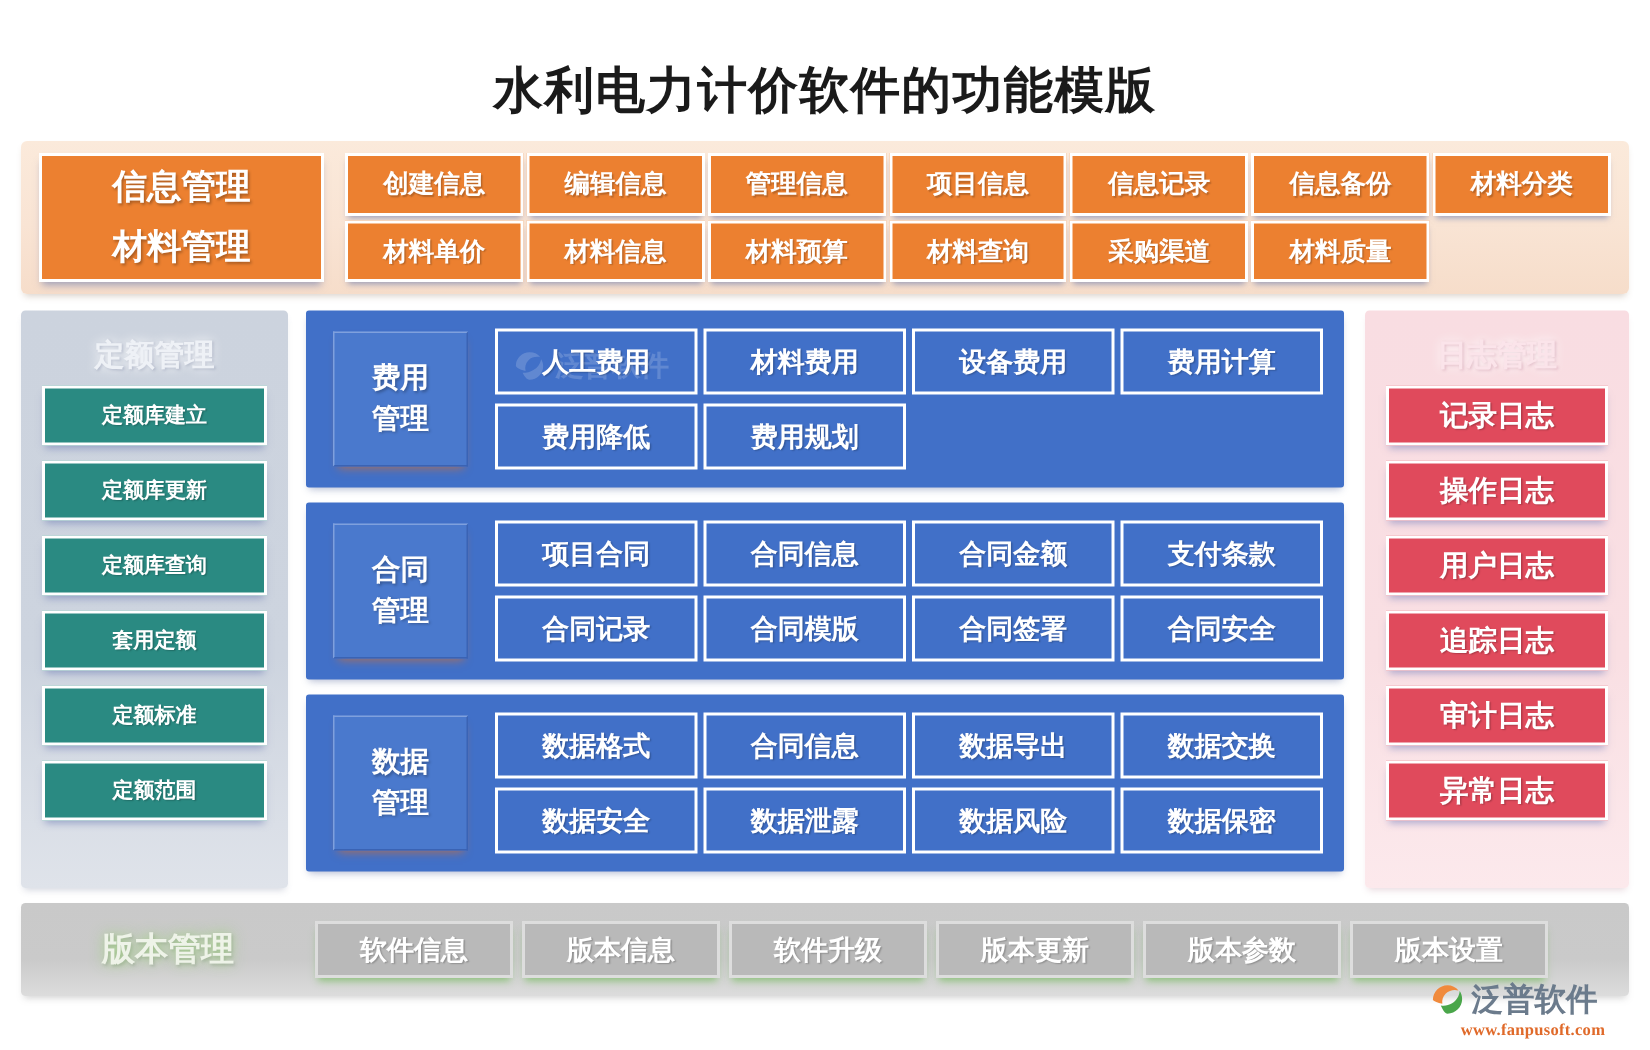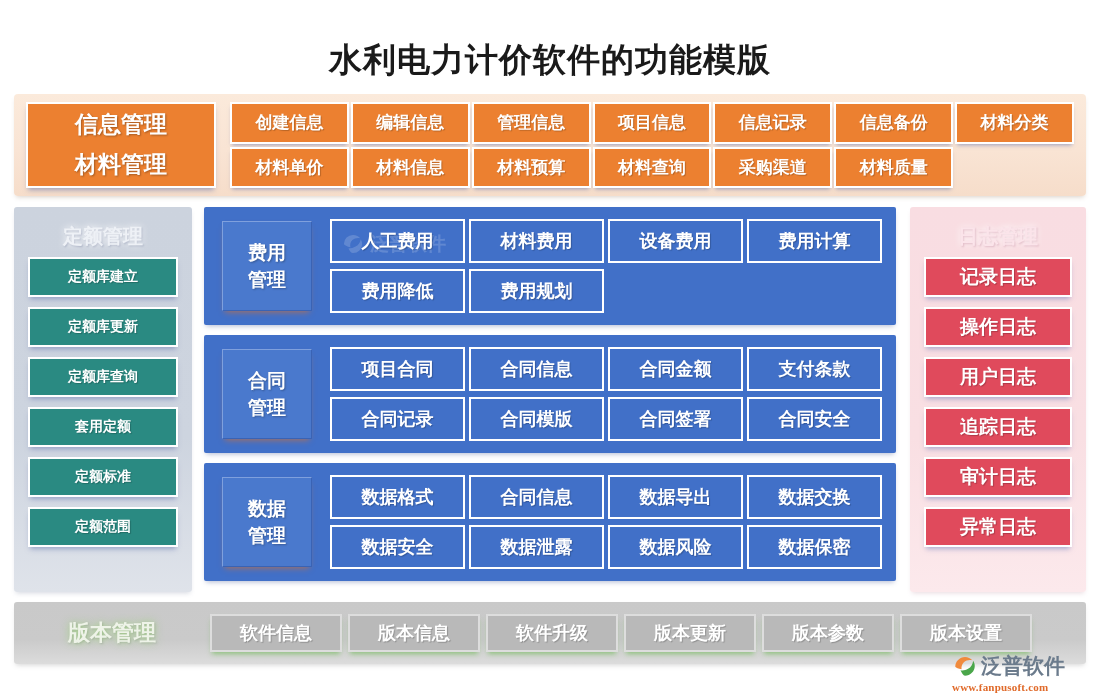--- a/index.html
+++ b/index.html
@@ -162,21 +162,21 @@
     box-shadow: 0 4px 5px -2px rgba(130,190,110,.85);
   }
   .bottom .btn:first-of-type { margin-left: 6px; }
 
   
   .logo { position: absolute; right: 8px; bottom: 4px; width: 140px; height: 44px; }
   .logo-row { display: flex; align-items: center; gap: 3px; height: 28px; }
   .logo-mark { width: 26px; height: 26px; flex: 0 0 26px; }
   .logo-text { font-size: 21px; font-weight: bold; color: #6b7b8c; letter-spacing: 0; }
   .logo-url { font-size: 11px; font-weight: bold; color: #e06a2a; letter-spacing: .2px;
-              font-family: "Liberation Serif", serif; margin-top: 1px; }
+              font-family: "Liberation Serif", serif; margin-top: 1px; text-align: center; }
 </style>
 </head>
 <body>
 
 <div id="page">
 
   <div class="title">水利电力计价软件的功能模版</div>
 
   <div class="top-wrap">
     <div class="top-left">

